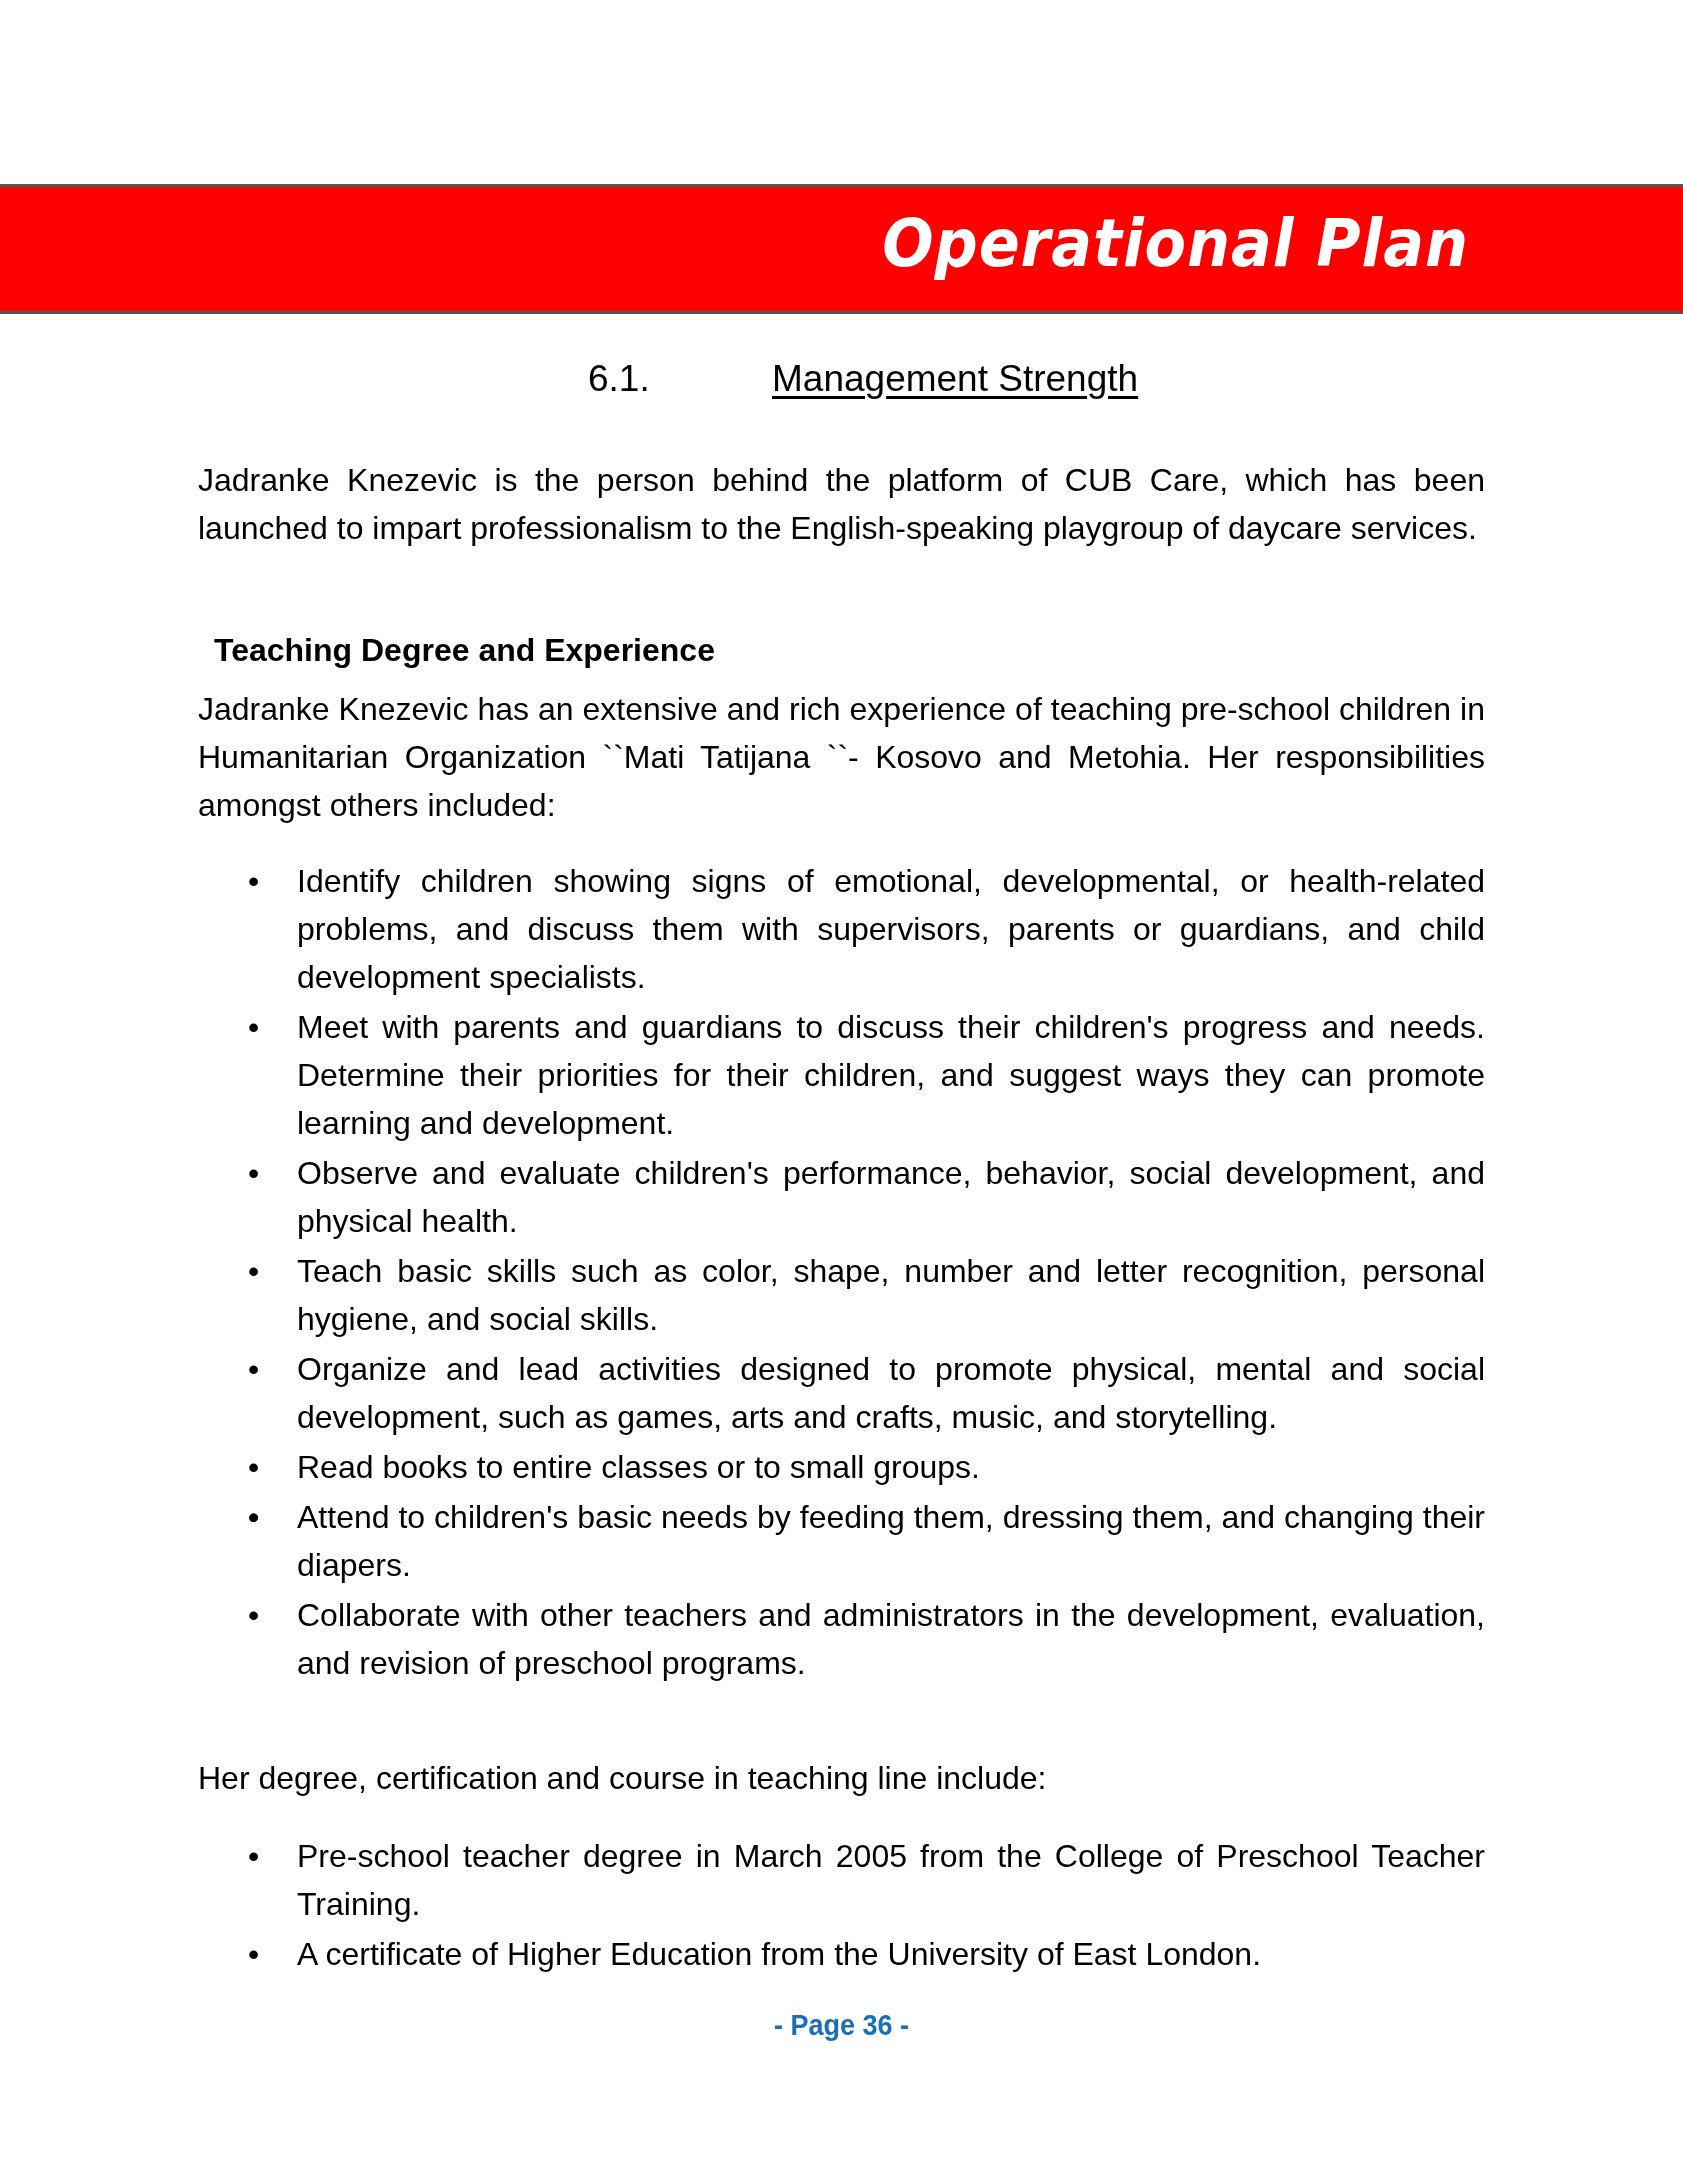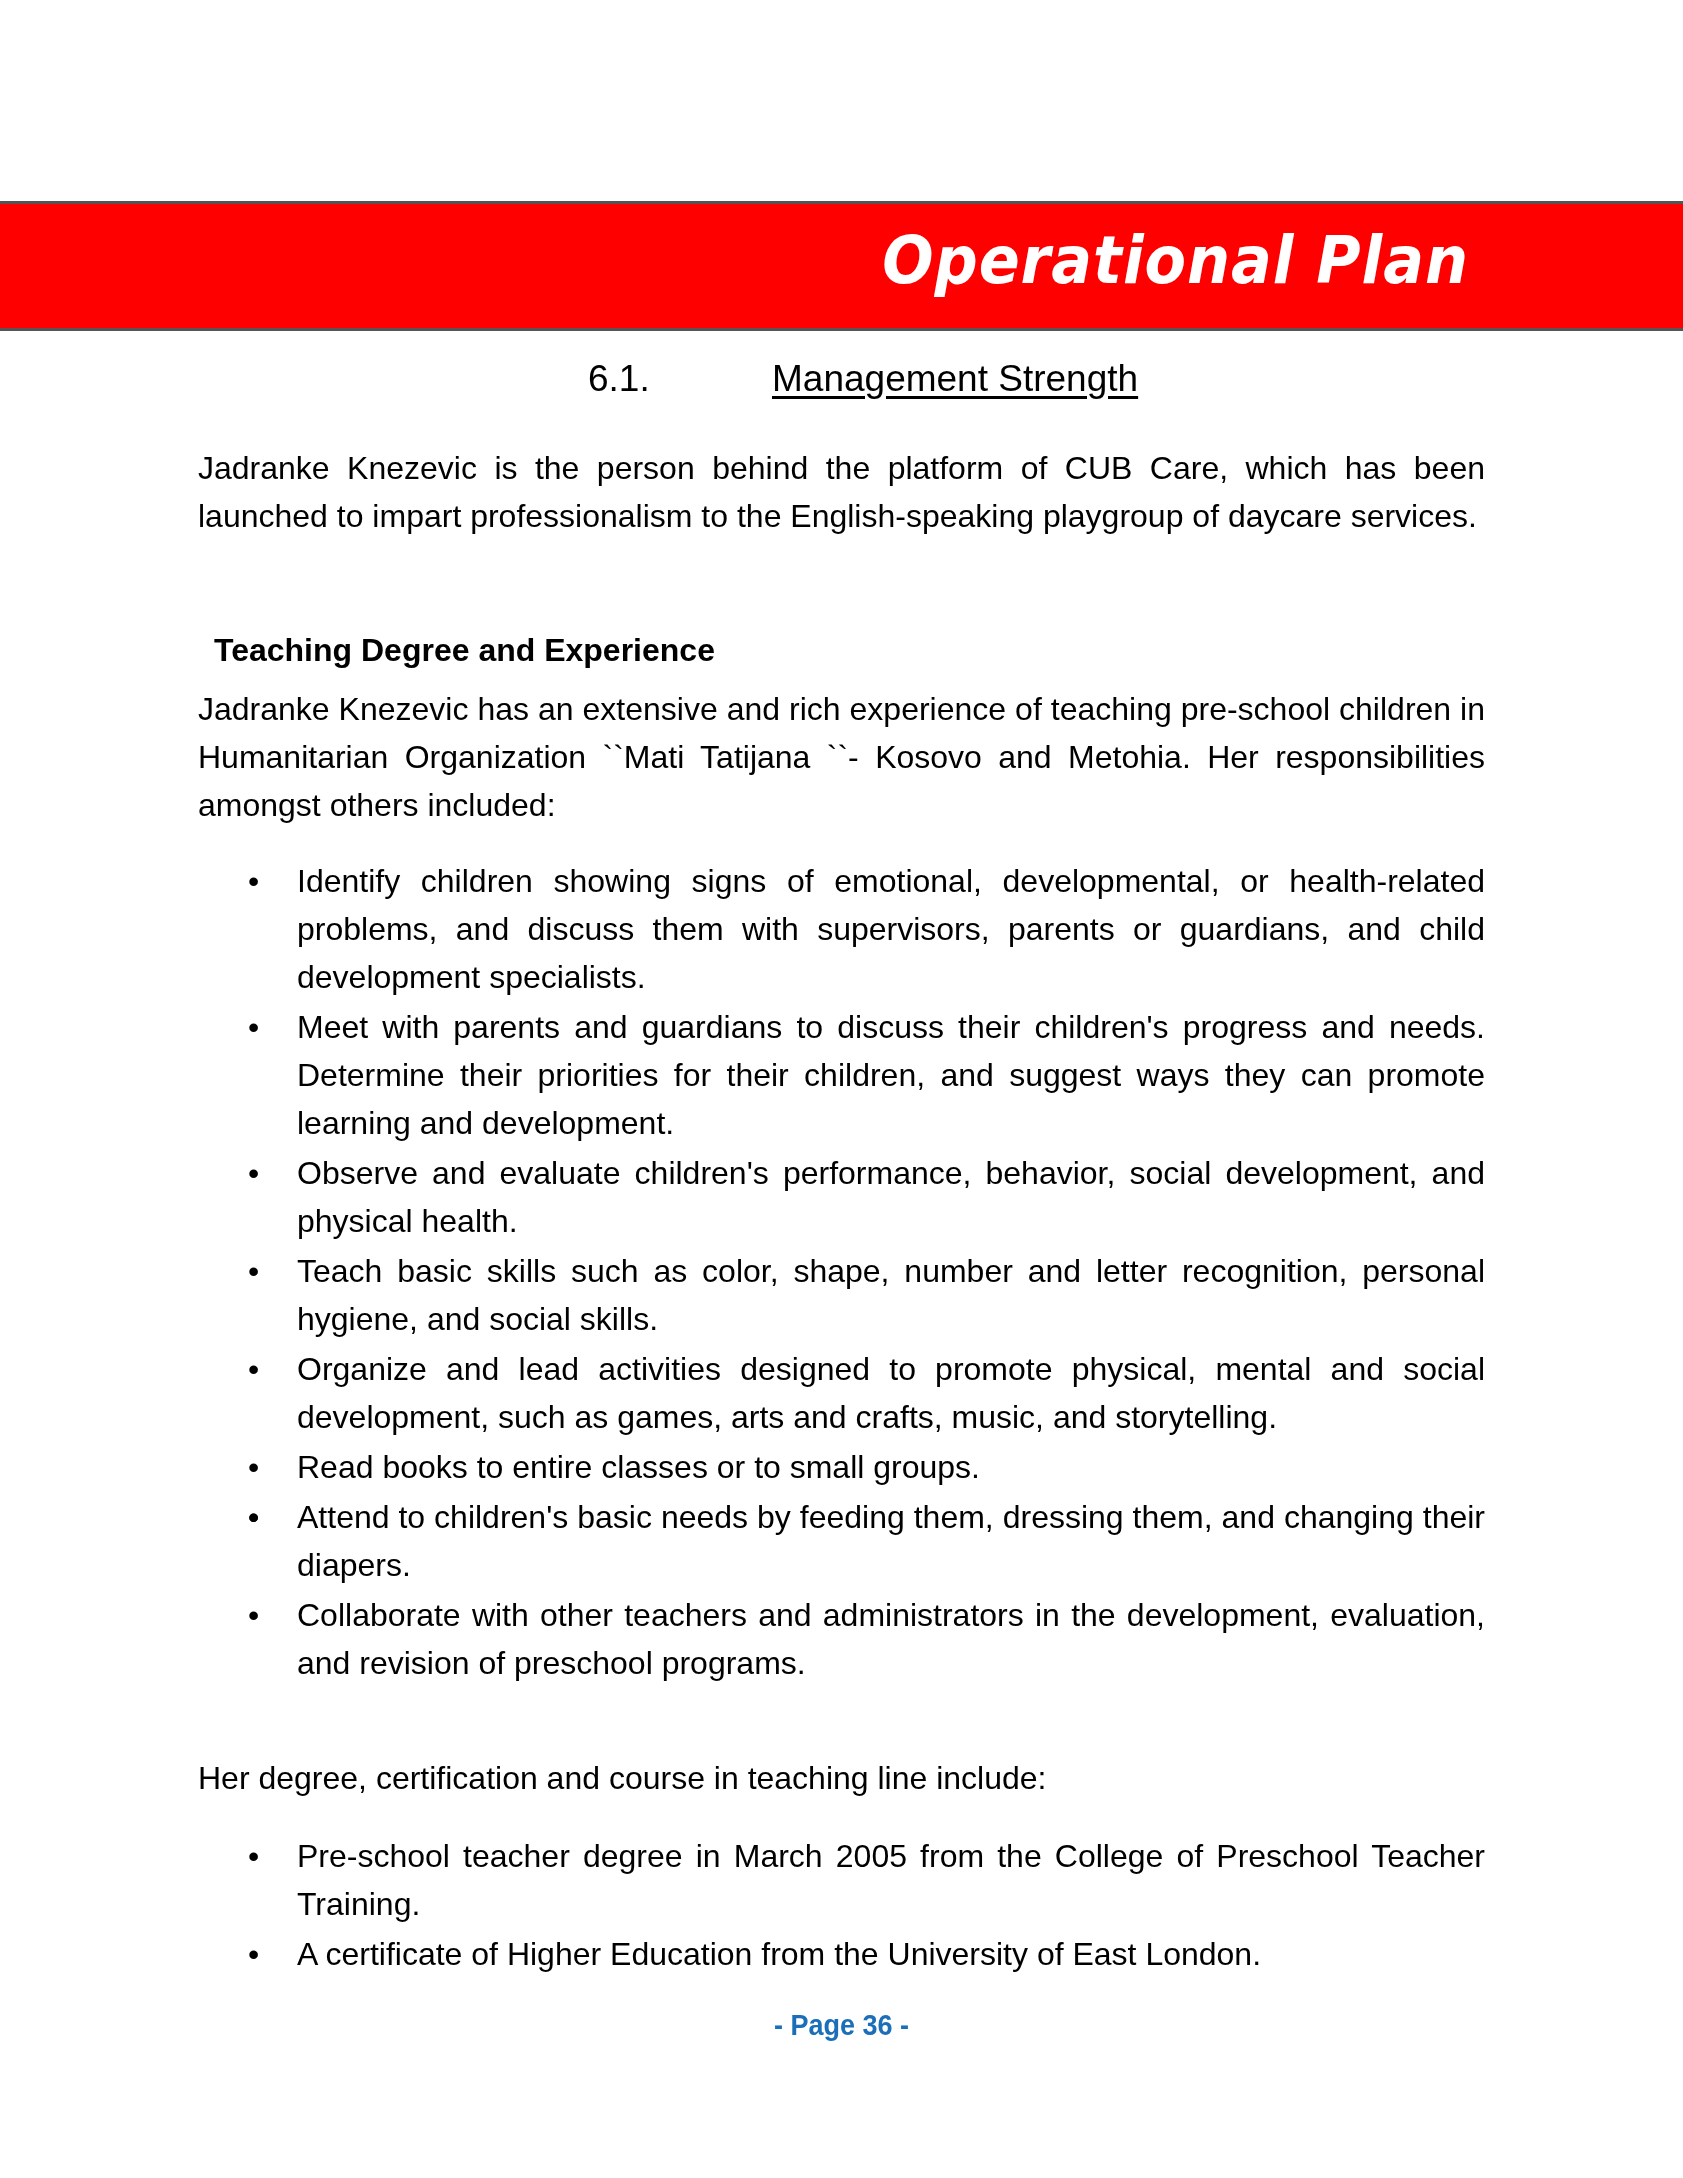--- a/index.html
+++ b/index.html
@@ -1,34 +1,34 @@
 <!DOCTYPE html>
 <html><head>
   <meta charset="utf-8">
   <style>
     html, body { margin: 0; padding: 0; background: #ffffff; }
     body { width: 1683px; height: 2178px; position: relative; overflow: hidden;
            font-family: "Liberation Sans", sans-serif; color: #000; }
 
-    .banner { position: absolute; left: 0; top: 201px; width: 1683px; height: 130px;
+    .banner { position: absolute; left: 0; top: 184px; width: 1683px; height: 130px;
               background: #ff0000; border-top: 3px solid #555555; border-bottom: 3px solid #555555;
               box-sizing: border-box; }
     .banner-title { position: absolute; right: 214px; top: 24px; color: #ffffff;
                     font-family: "DejaVu Sans", sans-serif; font-style: italic; font-weight: bold;
                     font-size: 65px; letter-spacing: 1px; line-height: 1; transform: scaleX(0.93);
                     transform-origin: right center; }
 
     .section-heading { position: absolute; top: 354px; left: 0; width: 1683px; height: 50px;
                        font-weight: normal; font-size: 37px; line-height: 50px; }
     .section-number { position: absolute; left: 588px; }
     .section-title { position: absolute; left: 772px; text-decoration: underline; text-underline-offset: 5px; }
 
     .p { position: absolute; left: 198px; width: 1287px; font-size: 32px; line-height: 48px;
          text-align: justify; margin: 0; }
-    .p-intro { top: 444px; }
+    .p-intro { top: 456px; }
     .subhead { position: absolute; left: 198px; top: 610px; font-size: 32px; font-weight: bold; line-height: 48px; margin: 16px; }
     .p-exp { top: 685px; }
 
     .list { position: absolute; left: 198px; width: 1287px; margin: 0; padding: 0; list-style: none; }
     .list-resp { top: 857px; }
     .list-edu { top: 1832px; }
     .li { position: relative; padding-left: 99px; font-size: 32px; line-height: 48px;
           text-align: justify; margin-bottom: 2px; }
     .bullet { position: absolute; left: 50px; top: 0; font-size: 32px; line-height: 48px; }
 

